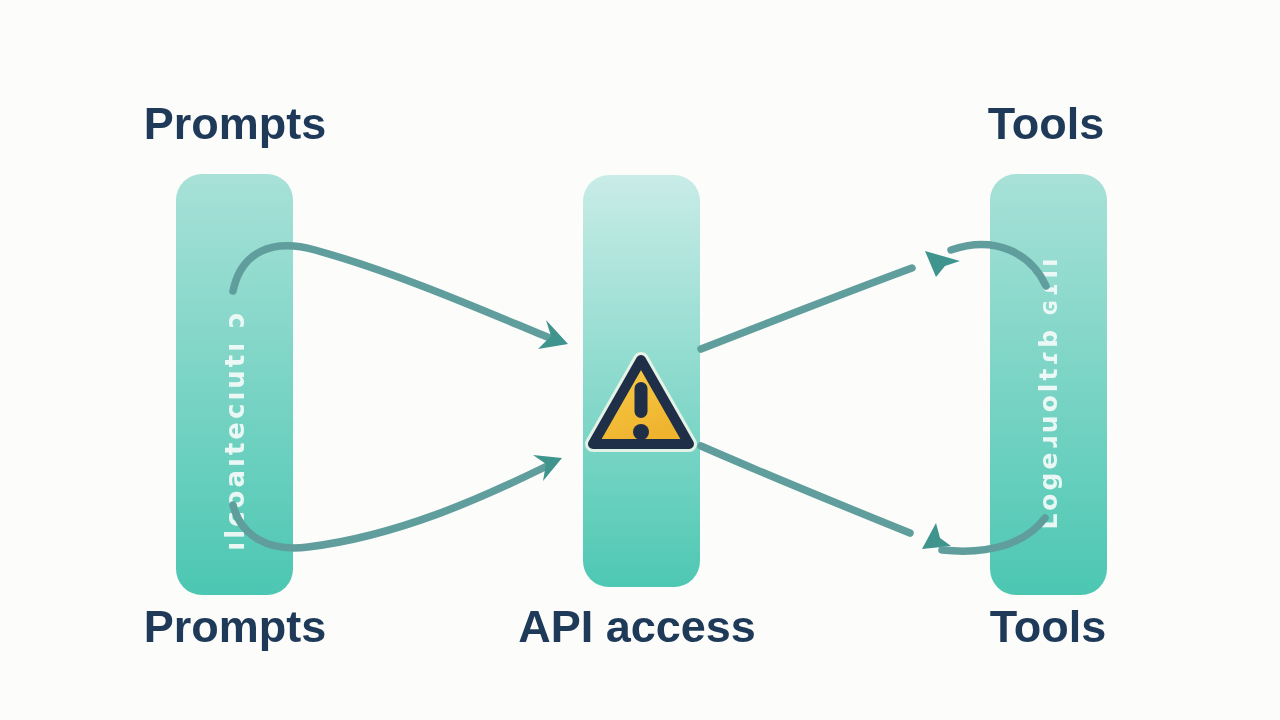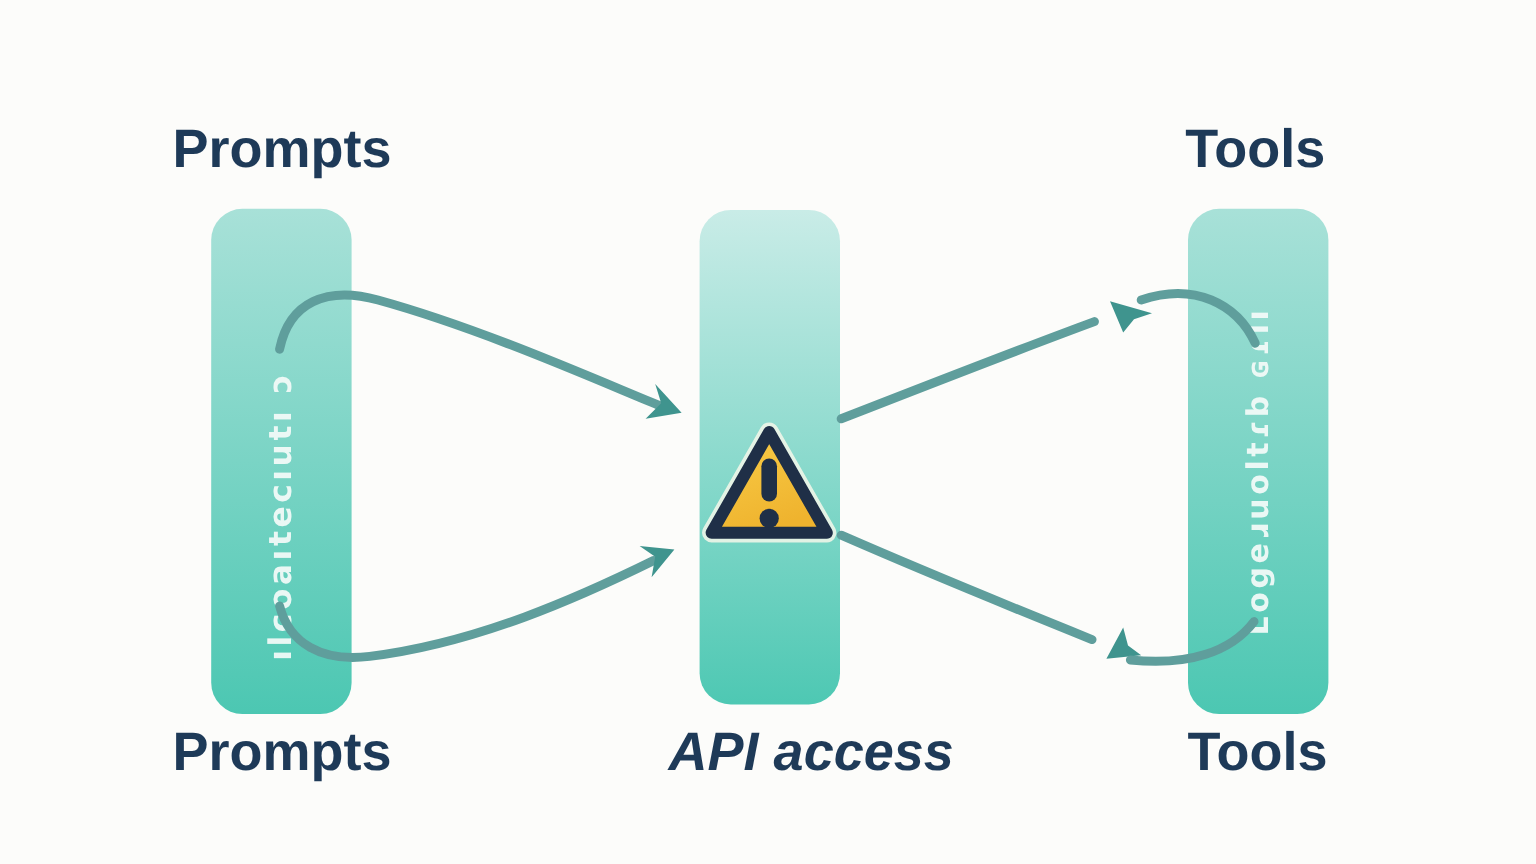--- a/index.html
+++ b/index.html
@@ -42,21 +42,21 @@
   .label{
     position:absolute;width:300px;text-align:center;
     font-weight:bold;font-size:45px;line-height:48px;
     color:var(--label_text,#1e3a58);letter-spacing:0px;
   }
   .label.top{top:100px;}
   .label.bottom{top:603px;}
   .label.l1{left:85px;}
   .label.t2{left:494px;}
   .label.l3{left:896px;}
-  .label.b2{left:526px;font-style:italic;}
+  .label.b2{left:487px;}
   .label.b3{left:898px;}
 
   
   svg.flow{position:absolute;left:0;top:0;pointer-events:none;}
   .arrow-line{fill:none;stroke:var(--arrow_line,#5f9e9c);stroke-width:7.5;stroke-linecap:round;}
   .arrow-head{stroke:none;}
 
   
   .warning-wrap{position:absolute;left:583px;top:348px;width:116px;height:112px;}
 </style>

